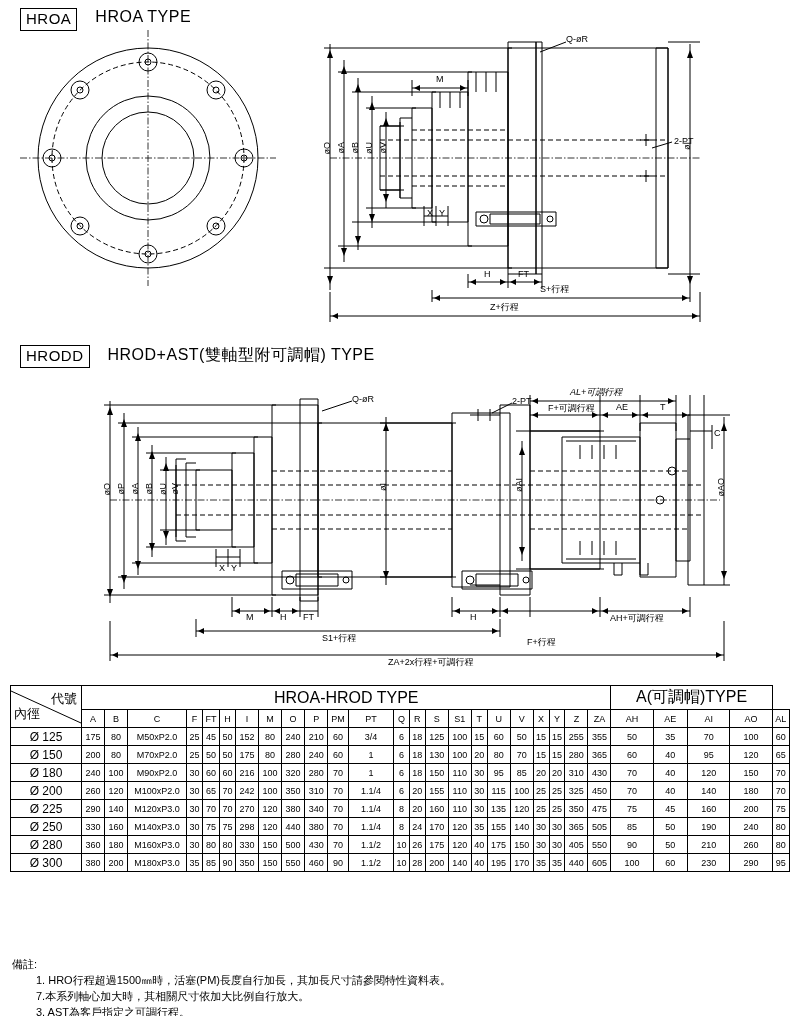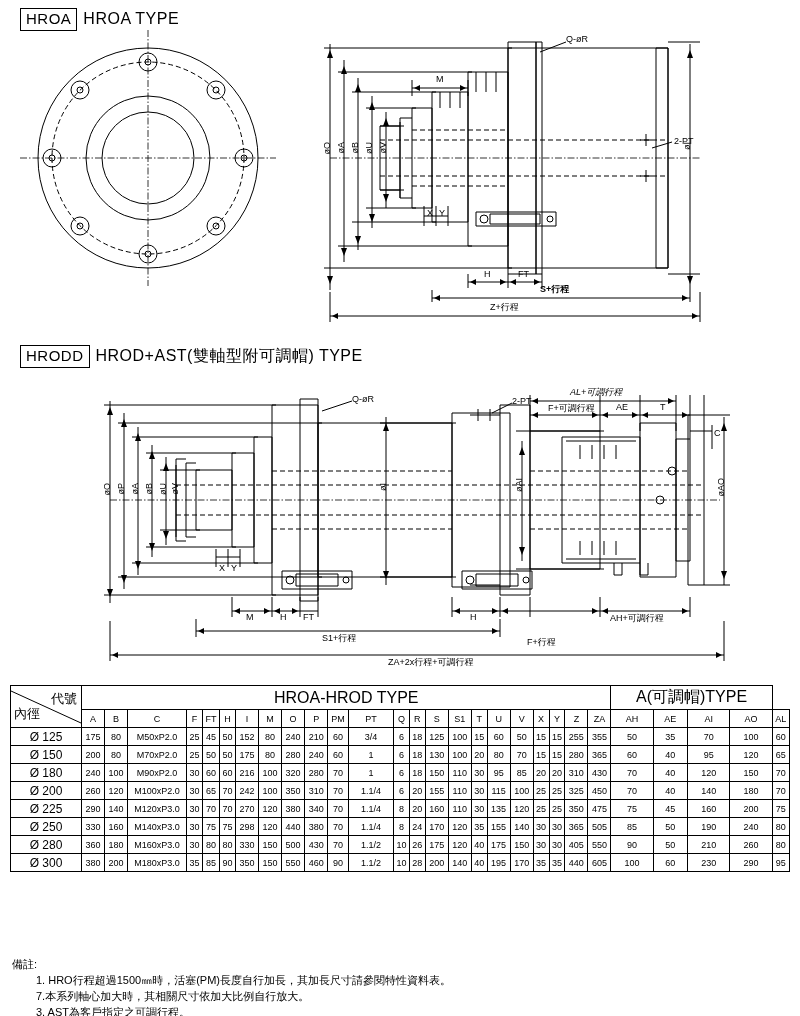--- a/index.html
+++ b/index.html
@@ -4,21 +4,21 @@
 <style>
   html,body{margin:0;padding:0;}
   body{
     width:800px;height:1016px;background:#fff;
     font-family:"Liberation Sans", sans-serif;
     color:#000;position:relative;overflow:hidden;
   }
   .page{position:relative;width:800px;height:1016px;}
 
   
-  .sec-head{position:absolute;display:flex;align-items:center;gap:6px;}
+  .sec-head{position:absolute;display:flex;align-items:flex-start;gap:18px;}
   .sec-tag{
     border:1.5px solid #000;padding:1px 5px;font-size:15px;line-height:1.25;
     letter-spacing:.5px;
   }
   .sec-title{font-size:16px;letter-spacing:.5px;}
   .lbl{position:absolute;font-size:9px;white-space:nowrap;}
   .lbl.v{writing-mode:vertical-rl;transform:rotate(180deg);}
 
   
   table.spec{
@@ -189,21 +189,21 @@
   <div class="lbl v" style="left:322px;top:142px;">øO</div>
   <div class="lbl v" style="left:336px;top:142px;">øA</div>
   <div class="lbl v" style="left:350px;top:142px;">øB</div>
   <div class="lbl v" style="left:364px;top:142px;">øU</div>
   <div class="lbl v" style="left:378px;top:142px;">øV</div>
   <div class="lbl v" style="left:682px;top:142px;">øI</div>
   <div class="lbl" style="left:427px;top:208px;">X</div>
   <div class="lbl" style="left:439px;top:208px;">Y</div>
   <div class="lbl" style="left:484px;top:269px;">H</div>
   <div class="lbl" style="left:518px;top:269px;">FT</div>
-  <div class="lbl" style="left:540px;top:283px;font-weight:bold;">S+行程</div>
+  <div class="lbl" style="left:540px;top:283px;">S+行程</div>
   <div class="lbl" style="left:490px;top:301px;">Z+行程</div>
 
   <div class="sec-head" style="left:20px;top:345px;">
     <span class="sec-tag">HRODD</span>
     <span class="sec-title">HROD+AST(雙軸型附可調帽)  TYPE</span>
   </div>
 
   <svg style="left:0;top:375px;width:800px;height:300px;">
 
     <path class="sdd" d="M110 125 H720"></path>

